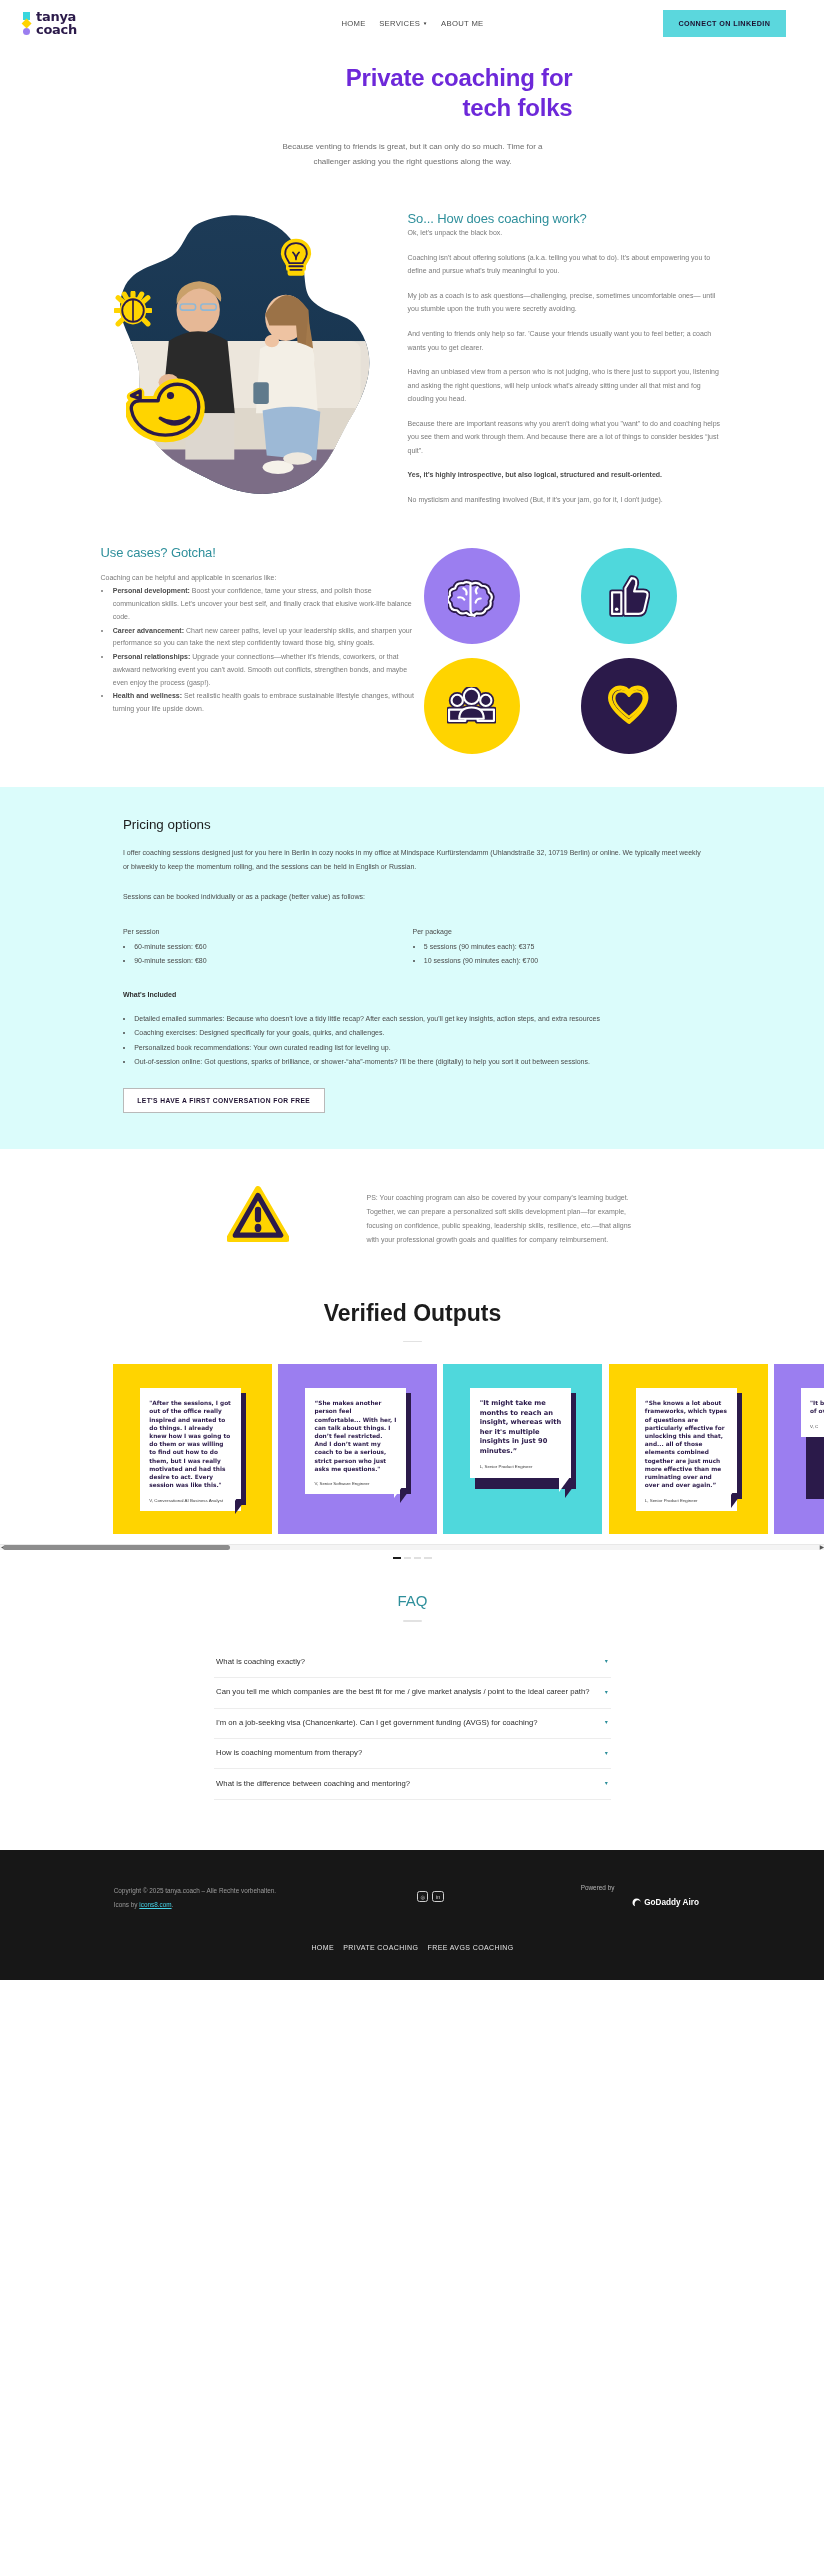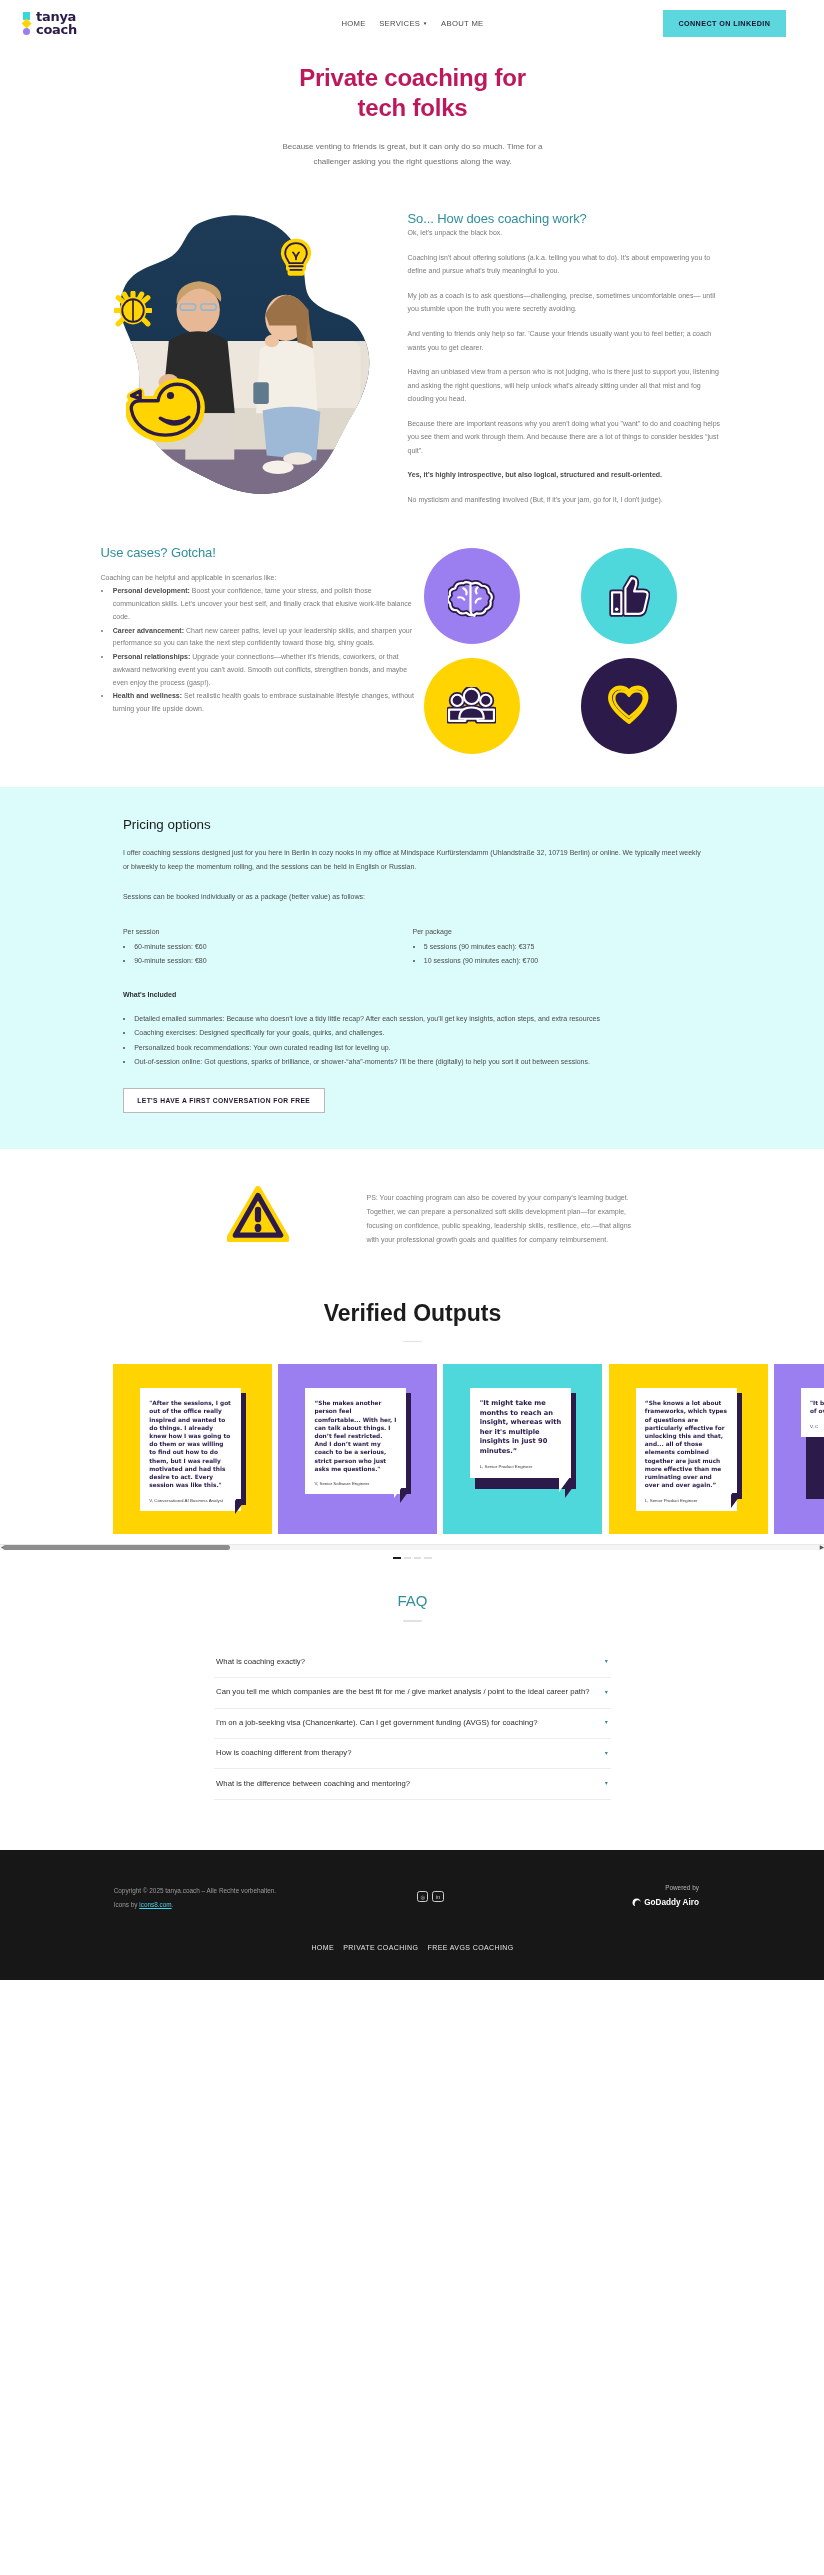--- a/index.html
+++ b/index.html
@@ -52,23 +52,24 @@
     border: none;
     cursor: pointer;
     font-family: "Liberation Sans", sans-serif;
     margin-right: 18.6px;
   }
 
   
   .hero { padding: 15.5px 0 5.2px; text-align: center; }
   .hero h1 {
     font-size: 24px; line-height: 1.28; font-weight: 700;
-    color: #be185d; letter-spacing: -0.2px;
+    color: #6d28d9; letter-spacing: -0.2px;
     max-width: 320px; margin: 0 auto;
     font-family: "Liberation Sans", sans-serif;
+    text-align: right;
   }
   .hero p {
     margin: 16.5px auto 0; max-width: 299px;
     font-size: 8px; line-height: 1.85; color: #6e6e6e;
   }
 
   
   .two-col {
     display: flex; gap: 25px; padding: 34px 0 0;
     max-width: 624px; margin: 0 auto;
@@ -201,21 +202,21 @@
   .footer { background: #171717; margin-top: 50px; padding: 34px 0 29px; color: #9a9a9a; }
   .footer-row { display: flex; align-items: flex-start; max-width: 608px; margin: 0 auto; padding: 0 5.2px; }
   .f-left { width: 42%; font-size: 6.4px; line-height: 2.2; }
   .f-left a { color: #46d4e8; }
   .f-mid { width: 22%; display: flex; gap: 4.1px; justify-content: center; padding-top: 7.2px; }
   .f-social {
     width: 11.3px; height: 11.3px; border: 0.8px solid #cfcfcf; border-radius: 2.6px;
     display: flex; align-items: center; justify-content: center;
     font-size: 5.2px; color: #dcdcdc; cursor: pointer;
   }
-  .f-right { width: 36%; text-align: right; padding-right: 12.4px; }
+  .f-right { width: 36%; text-align: center; padding-right: 12.4px; }
   .f-right .pw { font-size: 6.4px; color: #b4b4b4; }
   .f-right .brand { margin-top: 7.2px; font-size: 8.2px; font-weight: 700; color: #fff; display: flex; align-items: center; justify-content: flex-end; gap: 3.1px; }
   .f-nav { display: flex; gap: 9.3px; justify-content: center; margin-top: 32px; }
   .f-nav span { font-size: 7px; letter-spacing: 0.4px; color: #e4e4e4; text-transform: uppercase; cursor: pointer; }
 </style>
 </head>
 <body>
 
 <div class="wrap">
 
@@ -537,21 +538,21 @@
       </div>
       <div class="faq-item">
         <span class="faq-q">Can you tell me which companies are the best fit for me / give market analysis / point to the ideal career path?</span>
         <span class="faq-caret">▼</span>
       </div>
       <div class="faq-item">
         <span class="faq-q">I'm on a job-seeking visa (Chancenkarte). Can I get government funding (AVGS) for coaching?</span>
         <span class="faq-caret">▼</span>
       </div>
       <div class="faq-item">
-        <span class="faq-q">How is coaching different from therapy?</span>
+        <span class="faq-q">How is coaching momentum from therapy?</span>
         <span class="faq-caret">▼</span>
       </div>
       <div class="faq-item">
         <span class="faq-q">What is the difference between coaching and mentoring?</span>
         <span class="faq-caret">▼</span>
       </div>
     </div>
   </section>
 
 

